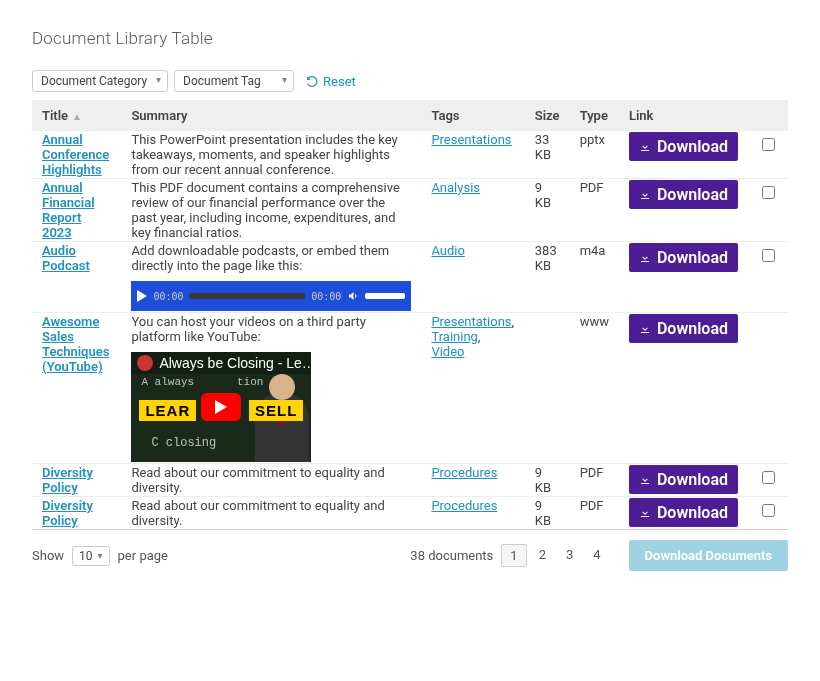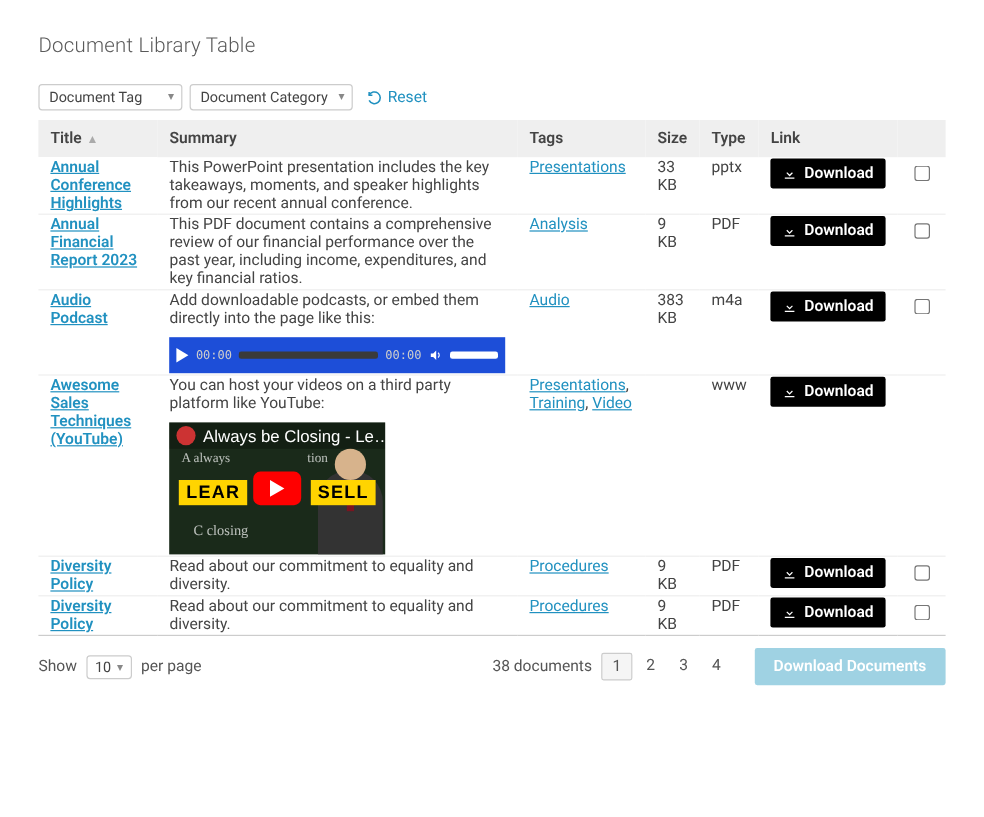--- a/index.html
+++ b/index.html
@@ -106,23 +106,23 @@
     color: #2191c0;
     text-decoration: underline;
     cursor: pointer;
   }
   a.link { font-weight: 600; }
 
   .download-btn {
     display: inline-flex;
     align-items: center;
     gap: 6px;
-    background: #000000;
+    background: #4c1d95;
     color: #fff;
-    font-size: 13px;
+    font-size: 16px;
     font-weight: 600;
     padding: 5px 10px;
     border-radius: 2px;
     cursor: pointer;
     white-space: nowrap;
   }
   .download-btn svg { width: 12px; height: 12px; display: block; }
 
   .chk { margin-top: 6px; }
 
@@ -169,21 +169,21 @@
     background: rgba(0,0,0,0.25);
     white-space: nowrap; overflow: hidden;
   }
   .vh-logo {
     width:16px; height:16px; border-radius:50%;
     background:#c33; flex:0 0 16px;
     display:flex; align-items:center; justify-content:center;
     font-size:8px; font-weight:bold;
   }
   .chalk {
-    position:absolute; color:#fff; font-family:Liberation Serif, serif;
+    position:absolute; color:#fff; font-family:Liberation Mono, monospace;
     opacity:0.7;
   }
   .learn-band {
     position:absolute; left:8px; top:44%;
     background:#ffd400; color:#000; font-weight:800;
     font-size:15px; padding:2px 6px; letter-spacing:1px;
   }
   .sell-band {
     position:absolute; right:8px; top:44%;
     background:#ffd400; color:#000; font-weight:800;
@@ -249,22 +249,22 @@
     cursor:pointer;
     margin-left: 12px;
   }
 </style>
 </head>
 <body>
 
 <h1 class="page-title">Document Library Table</h1>
 
 <div class="controls-row">
+  <div class="faux-select">Document Category</div>
   <div class="faux-select">Document Tag</div>
-  <div class="faux-select">Document Category</div>
   <span class="reset-link">
     <svg viewBox="0 0 24 24" fill="none" stroke="#2191c0" stroke-width="2.4">
       <path d="M3 8 A9 9 0 1 1 3 16"></path>
       <polyline points="3,3 3,8 8,8"></polyline>
     </svg>
     <span>Reset</span>
   </span>
 </div>
 
 <table class="doclib">

